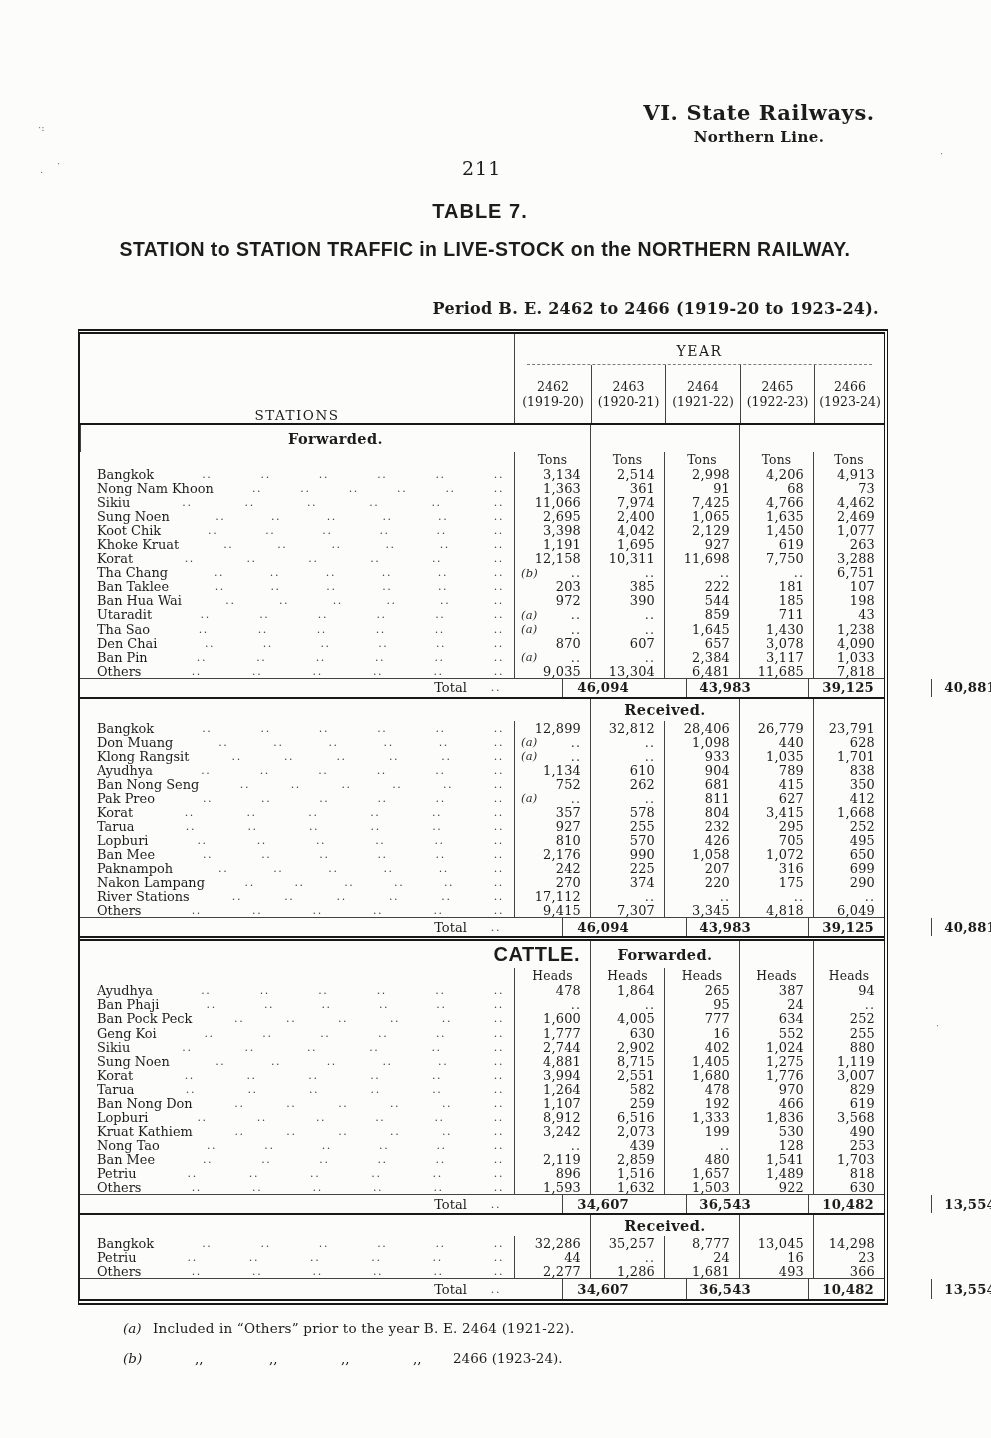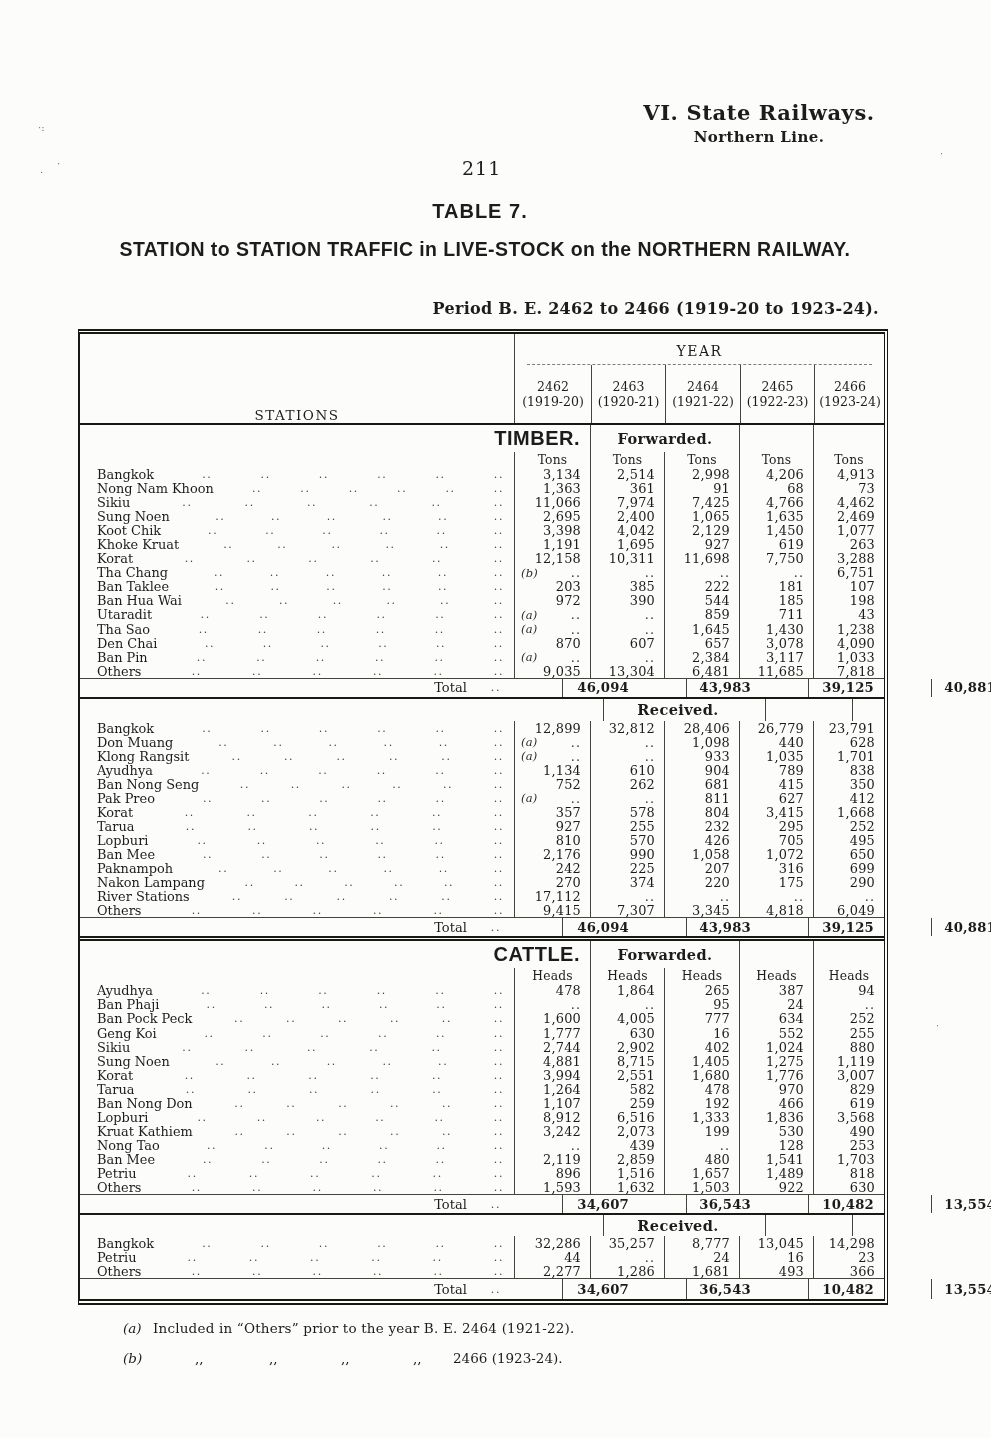--- a/index.html
+++ b/index.html
@@ -47,21 +47,21 @@
   
   .row{display:grid;grid-template-columns:434px 76px 74px 75px 74px 71px;align-items:center;}
   .c{height:100%;display:flex;align-items:center;}
   .c.val{border-left:1px solid var(--line);justify-content:flex-end;padding-right:9px;
     font-size:12.9px;letter-spacing:.2px;}
   .c.val.split{justify-content:space-between;padding-left:6px;}
   .fnm{font-style:italic;font-size:11.5px;color:#2a2a26;}
   .nil{color:#3c3c38;letter-spacing:1px;}
   
   .shead{display:grid;grid-template-columns:510px 149px 74px 71px;height:27px;align-items:center;}
-  .shead.rec{height:22px;gap:13px;}
+  .shead.rec{height:22px;}
   .shead .sh-left{height:100%;display:flex;align-items:center;justify-content:flex-end;padding-right:10px;}
   .commodity{font-family:"Liberation Sans",sans-serif;font-weight:bold;font-size:20px;letter-spacing:.5px;
     transform:scaleY(1.05);}
   .shead .sh-dir{height:100%;border-left:1px solid var(--line);display:flex;align-items:center;justify-content:center;}
   .direction{font-weight:bold;font-size:14.5px;letter-spacing:.4px;}
   .shead .sh-fill{height:100%;border-left:1px solid var(--line);}
   
   .units{height:15px;}
   .units .c.val{justify-content:center;padding-right:0;font-size:12.3px;}
   
@@ -140,23 +140,20 @@
           <div class="ycol">
             <div>2466</div>
             <div>(1923-24)</div>
           </div>
         </div>
       </div>
     </div>
     <div id="table-body">
         <div class="section sec-timber-forwarded">
           <div class="shead">
-            <div class="sh-left">
-              <span class="commodity">TIMBER.</span>
-            </div>
             <div class="sh-dir">
               <span class="direction">Forwarded.</span>
             </div>
             <div class="sh-fill"></div>
             <div class="sh-fill"></div>
           </div>
           <div class="row units">
             <div class="c st"></div>
             <div class="c val">
               <span>Tons</span>

